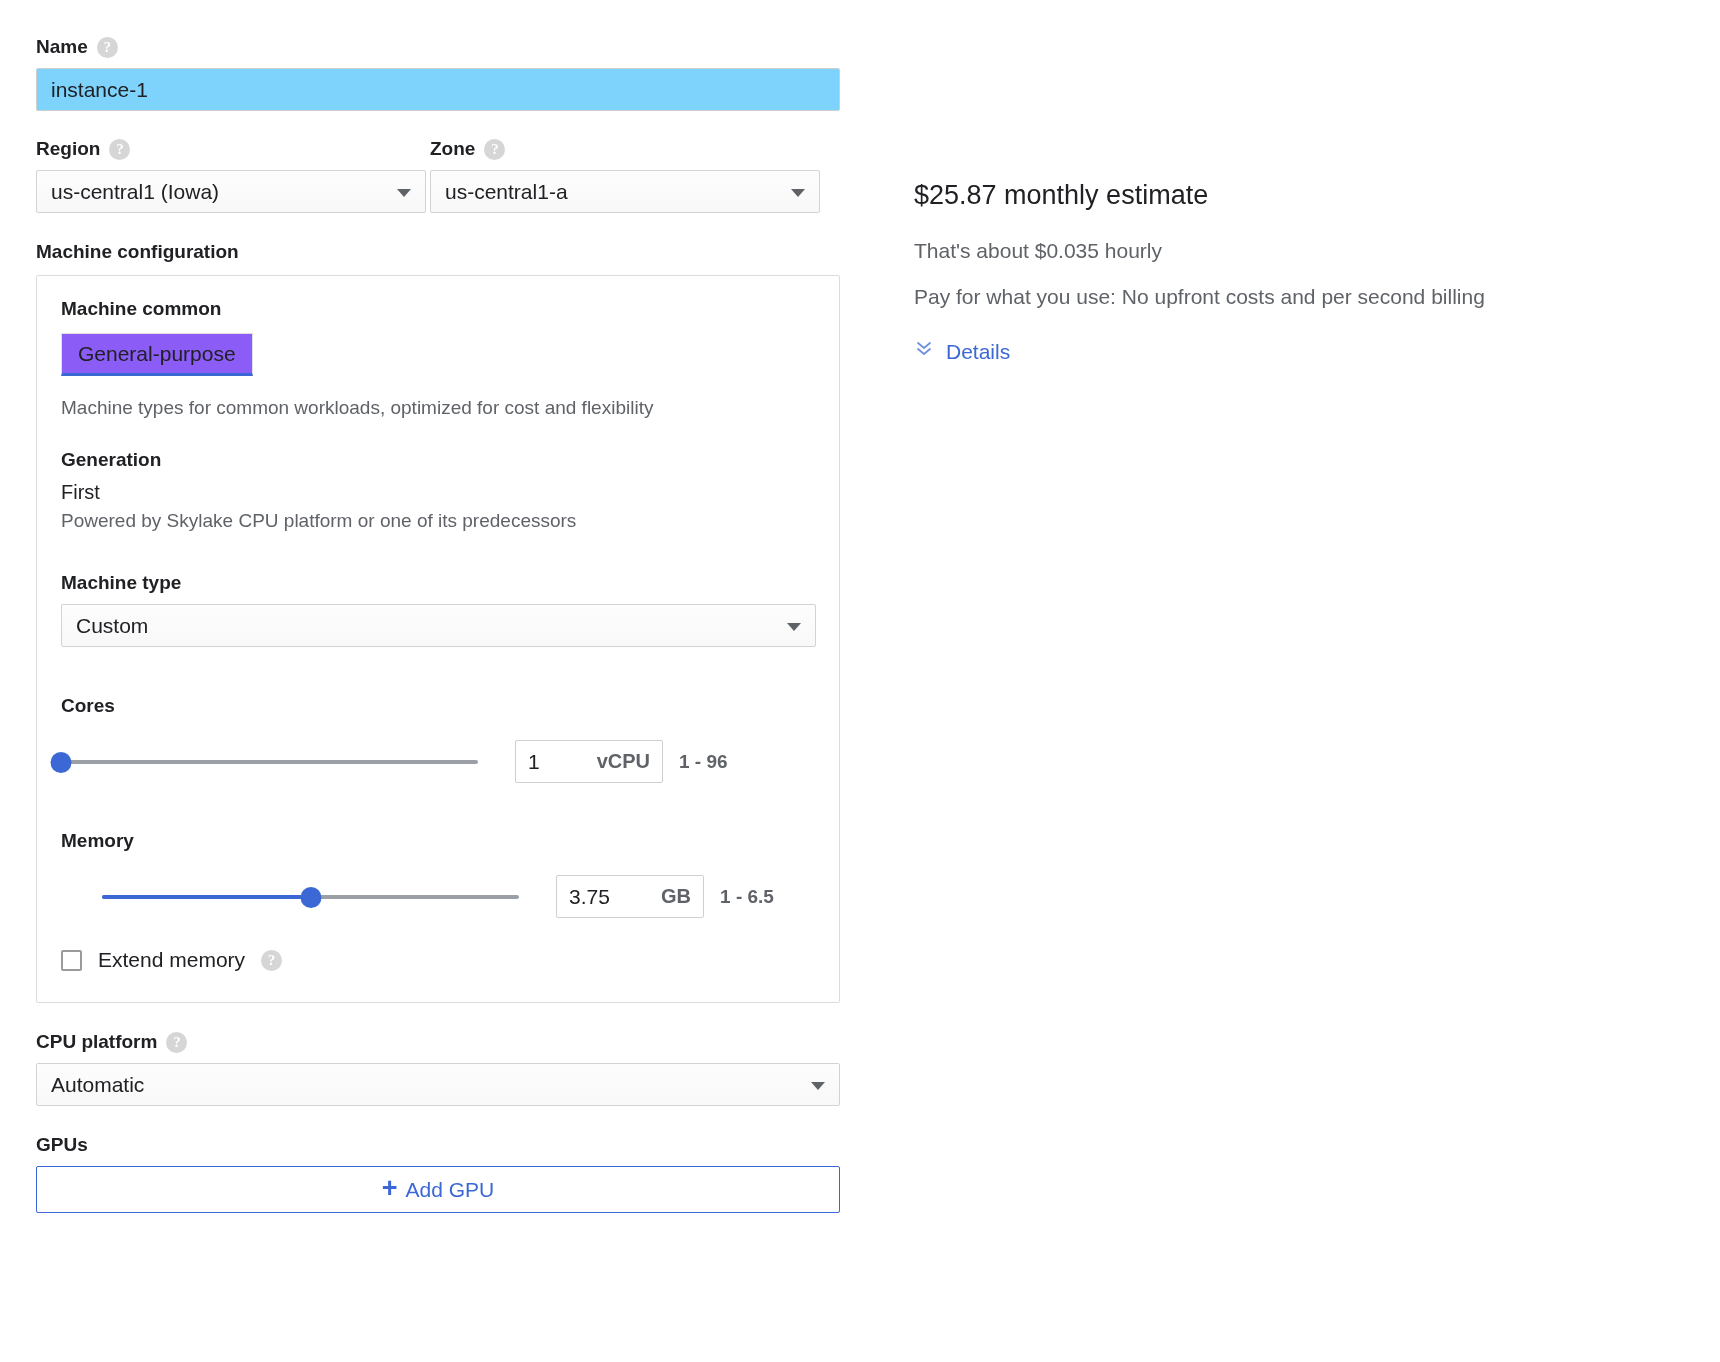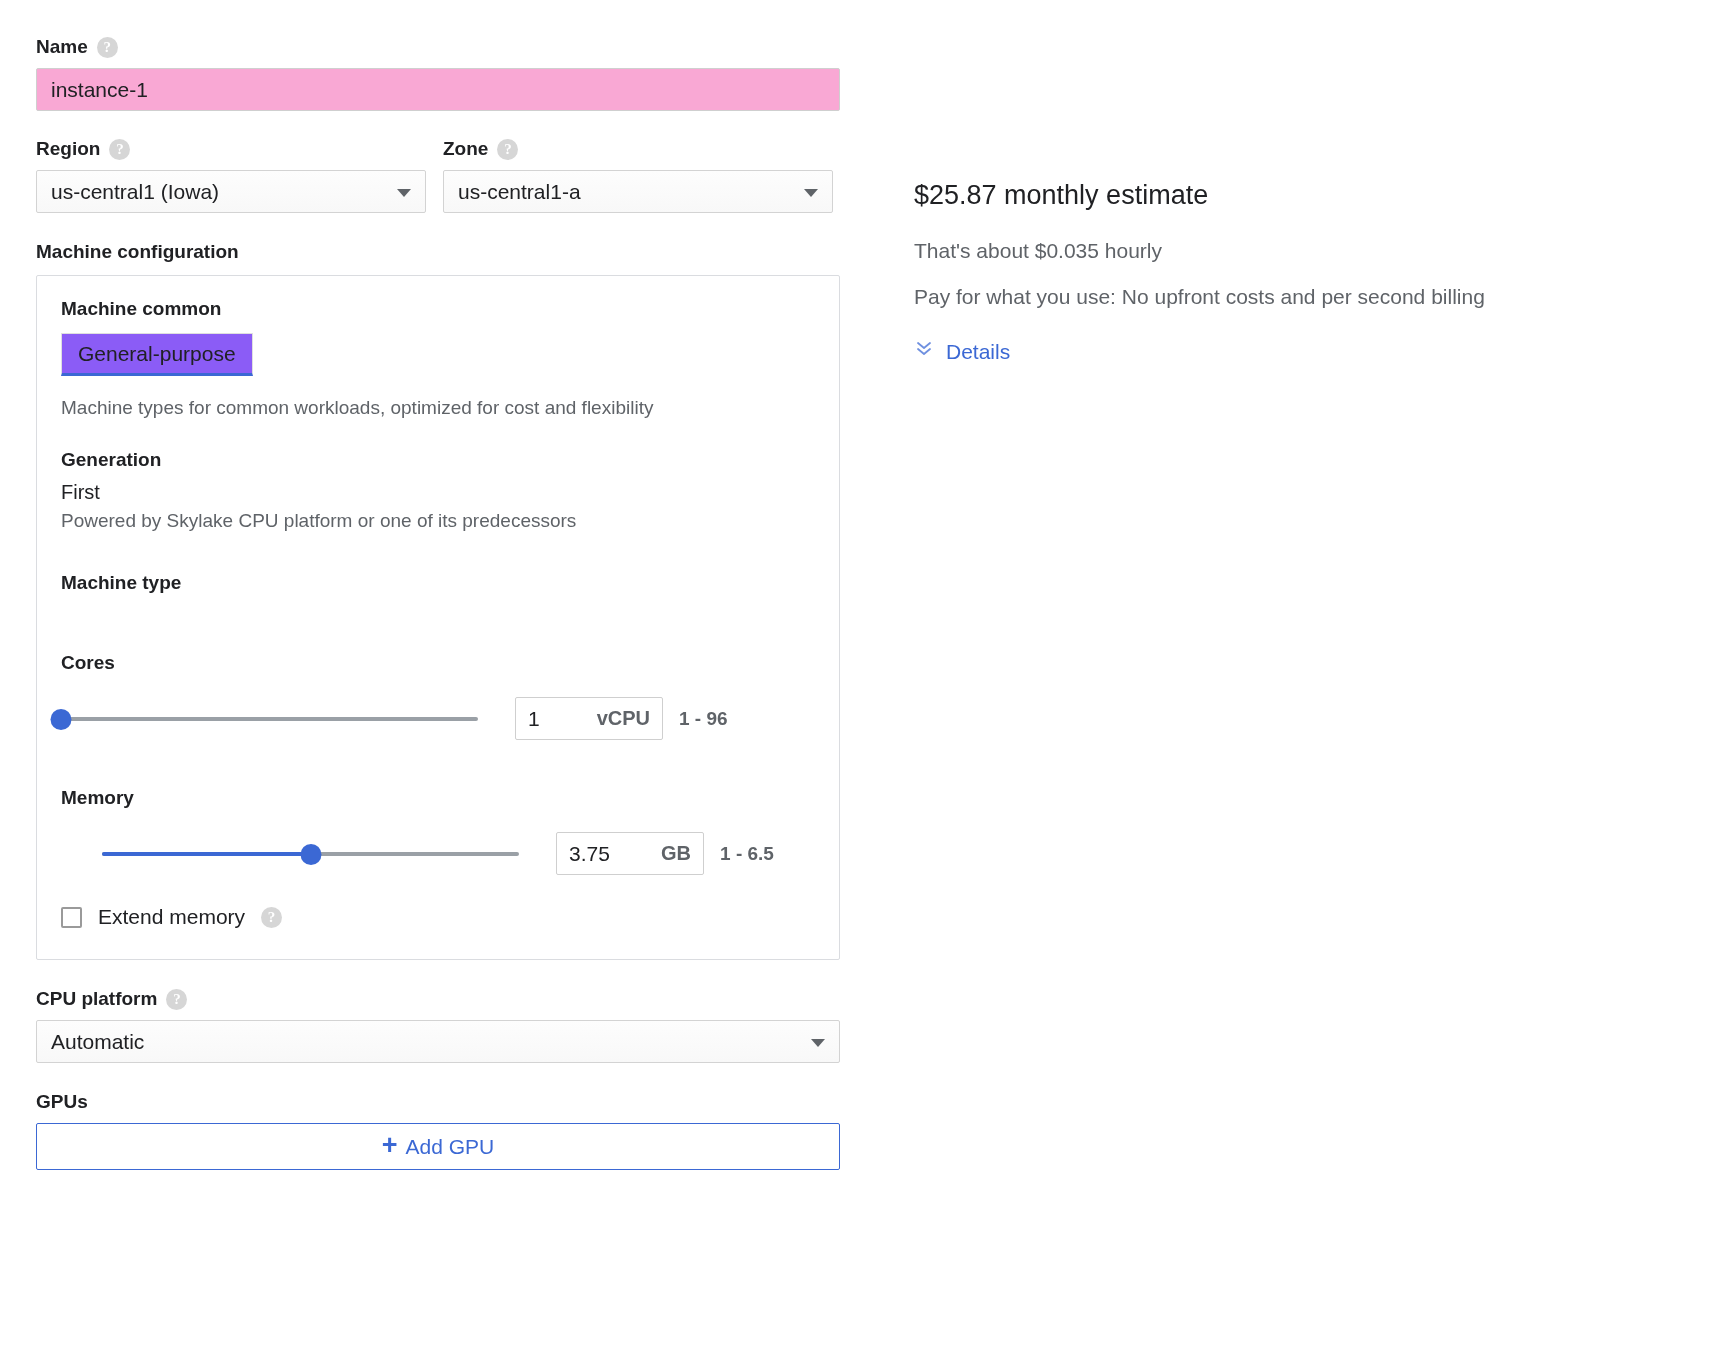--- a/index.html
+++ b/index.html
@@ -24,21 +24,21 @@
     width: 21px; height: 21px; border-radius: 50%;
     background: #d6d6d6; color: #ffffff;
     font-size: 15px; font-weight: bold; line-height: 21px;
     text-align: center; display: inline-block; flex: none;
     font-family: "Liberation Serif", serif;
   }
 
   .text-input {
     width: 100%; height: 43px;
     border: 1px solid #cfcfcf; border-radius: 2px;
-    background: #f9a8d4;
+    background: #7dd3fc;
     font-size: 21px; color: #202124;
     padding: 0 14px; line-height: 41px;
     display: block;
   }
 
   .select {
     position: relative;
     height: 43px; border: 1px solid #d3d3d3; border-radius: 2px;
     background: linear-gradient(#fdfdfd, #f8f8f8);
     font-size: 21px; color: #202124;
@@ -46,21 +46,21 @@
     white-space: nowrap; overflow: hidden;
   }
   .select .caret {
     position: absolute; right: 14px; top: 50%;
     width: 0; height: 0; margin-top: -3px;
     border-left: 7px solid transparent;
     border-right: 7px solid transparent;
     border-top: 8px solid #5f6368;
   }
 
-  .row { display: flex; gap: 17px; }
+  .row { display: flex; gap: 4px; }
 
   
   .card {
     border: 1px solid #dadce0; border-radius: 2px;
     background: #ffffff; padding: 22px 24px 30px 24px;
   }
   .card-sub { font-size: 19px; font-weight: bold; color: #202124; }
 
   .family-tab {
     display: inline-block;
@@ -187,20 +187,24 @@
         </div>
 
         <div class="muted" style="margin-top:21px;">Machine types for common workloads, optimized for cost and flexibility</div>
 
         <div class="card-sub" style="margin-top:30px;">Generation</div>
         <div class="plain" style="margin-top:10px;">First</div>
         <div class="muted" style="margin-top:6px;">Powered by Skylake CPU platform or one of its predecessors</div>
 
         <div class="card-sub" style="margin-top:40px;">Machine type</div>
         <div style="height:10px;"></div>
+        <div class="select" style="width:755px;">
+          <span>Custom</span>
+          <span class="caret"></span>
+        </div>
 
         
         <div class="card-sub" style="margin-top:48px;">Cores</div>
         <div class="slider-row" style="margin-top:23px;">
           <div class="slider">
             <div class="track"></div>
             <div class="fill" id="cores-fill" style="width: 0%;"></div>
             <div class="thumb" id="cores-thumb" style="left: 0%;"></div>
           </div>
           <div class="num-box">

